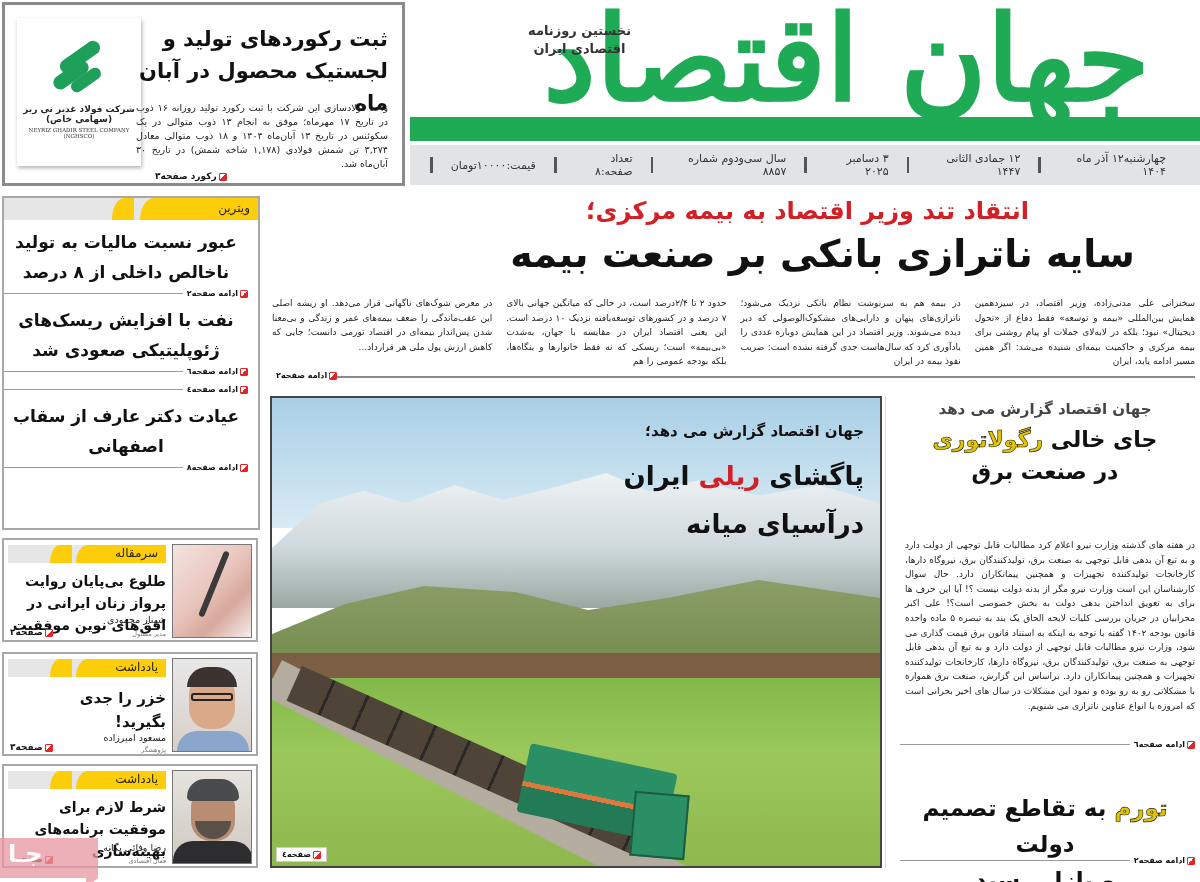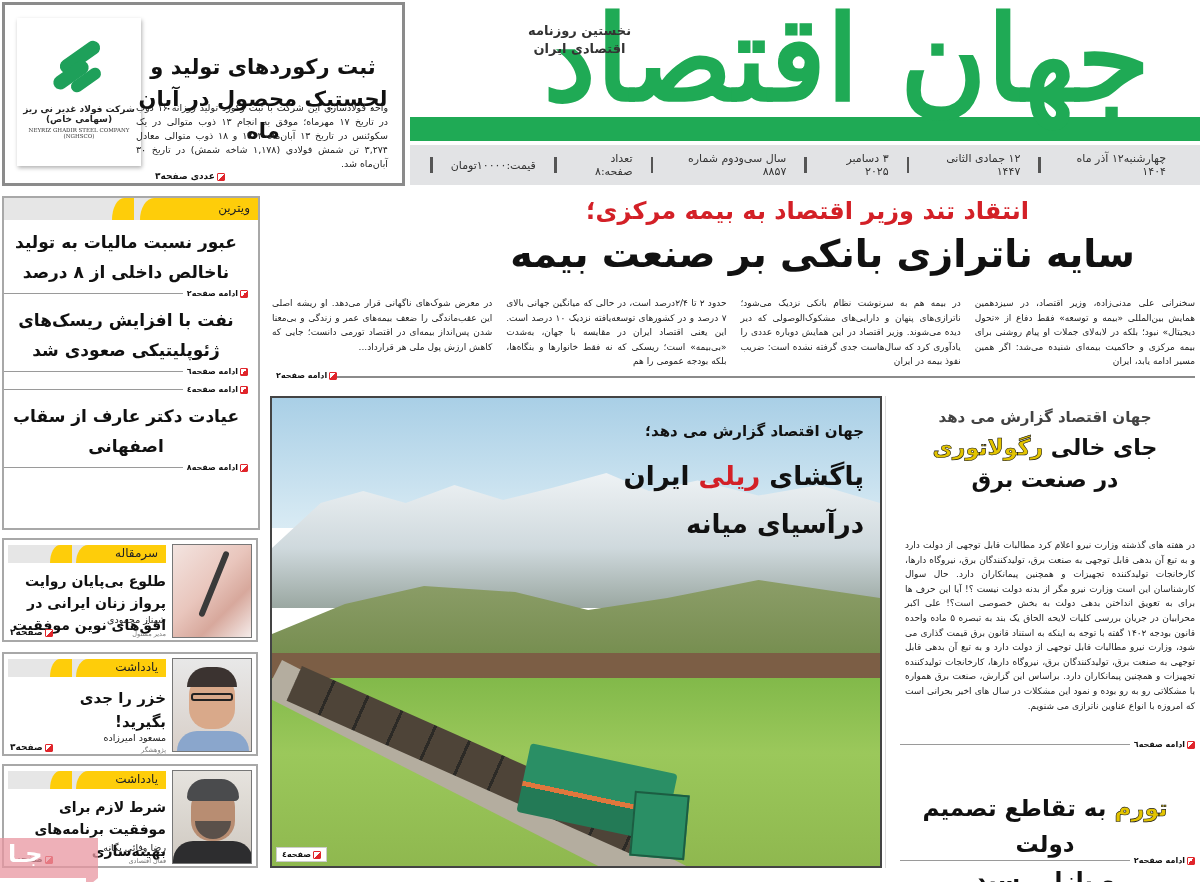--- a/index.html
+++ b/index.html
@@ -16,21 +16,21 @@
   #dateline .item { padding: 0 18px; }
   #dateline .sep { width: 3px; height: 16px; background: #555; }
 
   
   #ad-box { position: absolute; left: 2px; top: 2px; width: 403px; height: 184px; border: 3px solid #8b8b8b; background: #fff; }
   #ad-logo { position: absolute; left: 12px; top: 13px; width: 124px; height: 148px; box-shadow: 1px 2px 4px rgba(0,0,0,0.3); background: #fff; text-align: center; }
   #ad-logo .mark { margin: 26px auto 6px; width: 64px; height: 54px; position: relative; }
   #ad-logo .mark span { position: absolute; background: #1ea05a; border-radius: 8px; }
   #ad-logo .cname { font-size: 9px; font-weight: bold; color: #222; }
   #ad-logo .ename { font-family: "DejaVu Serif", serif; font-size: 5.5px; color: #333; margin-top: 3px; }
-  #ad-title { position: absolute; right: 14px; top: 18px; width: 250px; font-size: 21px; font-weight: bold; line-height: 32px; text-align: center; margin-top: 28px; }
+  #ad-title { position: absolute; right: 14px; top: 18px; width: 250px; font-size: 21px; font-weight: bold; line-height: 32px; text-align: right; }
   #ad-body { position: absolute; right: 14px; top: 96px; width: 252px; font-size: 9.5px; line-height: 14px; text-align: justify; color: #222; }
   #ad-more { position: absolute; left: 150px; top: 166px; font-size: 9px; font-weight: bold; }
 
   .pin { display: inline-block; width: 8px; height: 8px; border: 1.5px solid #e0252b; border-radius: 1px; vertical-align: middle; margin-left: 2px; background: linear-gradient(135deg, #fff 50%, #e0252b 50%); }
 
   
   #showcase { position: absolute; left: 2px; top: 196px; width: 258px; height: 334px; border: 2px solid #a8a8a8; background: #fff; }
   .tabbar { position: relative; height: 22px; background: #e6e6e6; }
   .tabbar .tab-y { position: absolute; right: 0; top: 0; height: 22px; background: #fecd0a; border-top-left-radius: 14px 22px; }
   .tabbar .tab-y2 { position: absolute; top: 0; height: 22px; width: 22px; background: #fecd0a; border-top-left-radius: 12px 22px; }
@@ -71,21 +71,21 @@
   #photo-story .wagons { position: absolute; left: 30px; top: 268px; width: 380px; height: 38px; background: repeating-linear-gradient(90deg, #4e4438 0 34px, #2c2a26 34px 37px); transform-origin: 0 0; transform: rotate(24deg); }
   #photo-story .loco { position: absolute; left: 250px; top: 360px; width: 150px; height: 70px; background: linear-gradient(180deg, #2a8f65 0%, #2a8f65 55%, #e0773d 55%, #e0773d 62%, #237a56 62%); transform: rotate(12deg); border-radius: 4px; }
   #photo-story .loco-front { position: absolute; left: 360px; top: 395px; width: 55px; height: 65px; background: #2a8f65; border: 2px solid #1c5d42; transform: rotate(5deg); }
   #photo-kicker { position: absolute; right: 16px; top: 24px; font-size: 15px; font-weight: bold; color: #111; }
   #photo-headline { position: absolute; right: 16px; top: 54px; text-align: right; font-size: 26px; font-weight: bold; line-height: 48px; color: #111; }
   #photo-headline .red { color: #d32027; }
   #photo-page { position: absolute; left: 4px; bottom: 4px; background: #fff; font-size: 8px; font-weight: bold; padding: 2px 5px; border: 1px solid #ccc; }
 
   
   #regulator { position: absolute; left: 890px; top: 400px; width: 310px; }
-  #reg-kicker { text-align: center; font-size: 15px; color: #444; font-weight: bold; margin-top: 8px; }
+  #reg-kicker { text-align: center; font-size: 15px; color: #444; font-weight: bold; }
   #reg-headline { text-align: center; font-size: 22px; font-weight: bold; line-height: 32px; margin-top: 6px; }
   #reg-headline .hl-yellow { color: #e3c400; -webkit-text-stroke: 0.6px #111; }
   #reg-body { position: absolute; left: 905px; top: 538px; width: 290px; font-size: 9px; line-height: 14.6px; text-align: justify; color: #222; }
   #reg-more { position: absolute; left: 900px; top: 740px; width: 295px; display: flex; align-items: center; font-size: 8px; font-weight: bold; }
   #reg-more .line { flex: 1; height: 1px; background: #9a9a9a; margin-right: 4px; }
 
   #inflation { position: absolute; left: 890px; top: 790px; width: 310px; text-align: center; font-size: 23px; font-weight: bold; line-height: 36px; }
   #inflation .hl-yellow { color: #e3c400; -webkit-text-stroke: 0.6px #111; }
   #inf-more { position: absolute; left: 900px; top: 856px; width: 295px; display: flex; align-items: center; font-size: 8px; font-weight: bold; }
   #inf-more .line { flex: 1; height: 1px; background: #9a9a9a; margin-right: 4px; }
@@ -133,21 +133,21 @@
       <span style="left:22px;top:30px;width:34px;height:12px;transform:rotate(-35deg);"></span>
     </div>
     <div class="cname">شرکت فولاد غدیر نی ریز (سهامی خاص)</div>
     <div class="ename">NEYRIZ GHADIR STEEL COMPANY (NGHSCO)</div>
   </div>
   <div id="ad-title">
     <div>ثبت رکوردهای تولید و</div>
     <div>لجستیک محصول در آبان ماه</div>
   </div>
   <div id="ad-body">واحد فولادسازی این شرکت با ثبت رکورد تولید روزانه ۱۶ ذوب در تاریخ ۱۷ مهرماه؛ موفق به انجام ۱۳ ذوب متوالی در یک سکوئنس در تاریخ ۱۳ آبان‌ماه ۱۴۰۴ و ۱۸ ذوب متوالی معادل ۳,۲۷۴ تن شمش فولادی (۱,۱۷۸ شاخه شمش) در تاریخ ۳۰ آبان‌ماه شد.</div>
-  <div id="ad-more"><span class="pin"></span><span>عددی صفحه۳</span></div>
+  <div id="ad-more"><span class="pin"></span><span>رکورد صفحه۳</span></div>
 </div>
 
 <div id="showcase">
   <div class="tabbar">
     <div class="tab-y" style="width:118px;"></div>
     <div class="tab-y2" style="right:124px;"></div>
     <span class="tab-label">ویترین</span>
   </div>
   <div class="sc-item">
     <div class="hl">عبور نسبت مالیات به تولید ناخالص داخلی از ۸ درصد</div>

